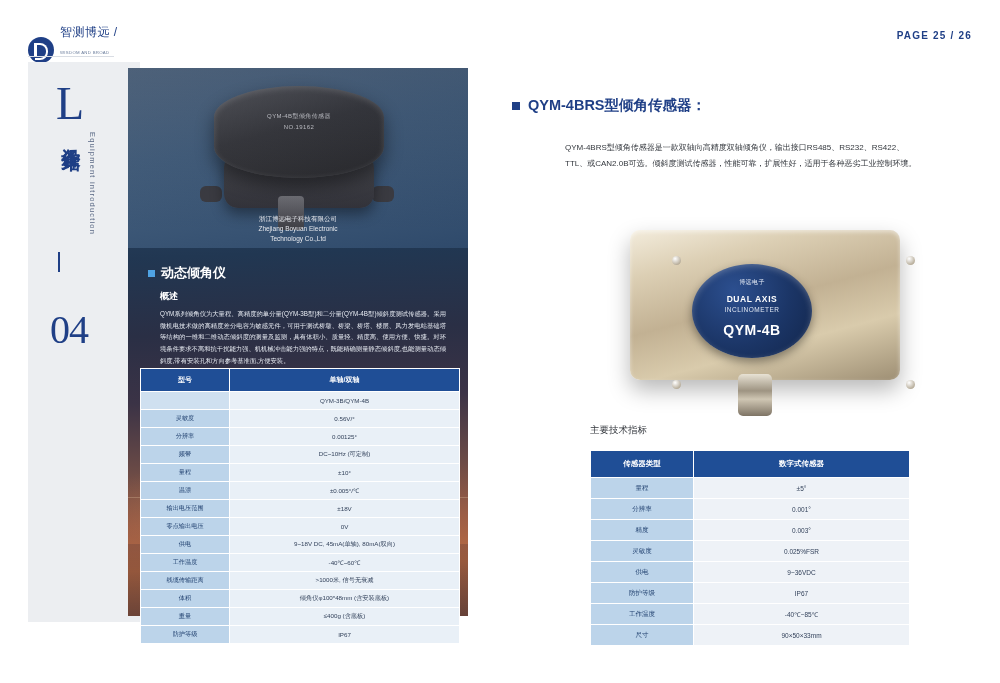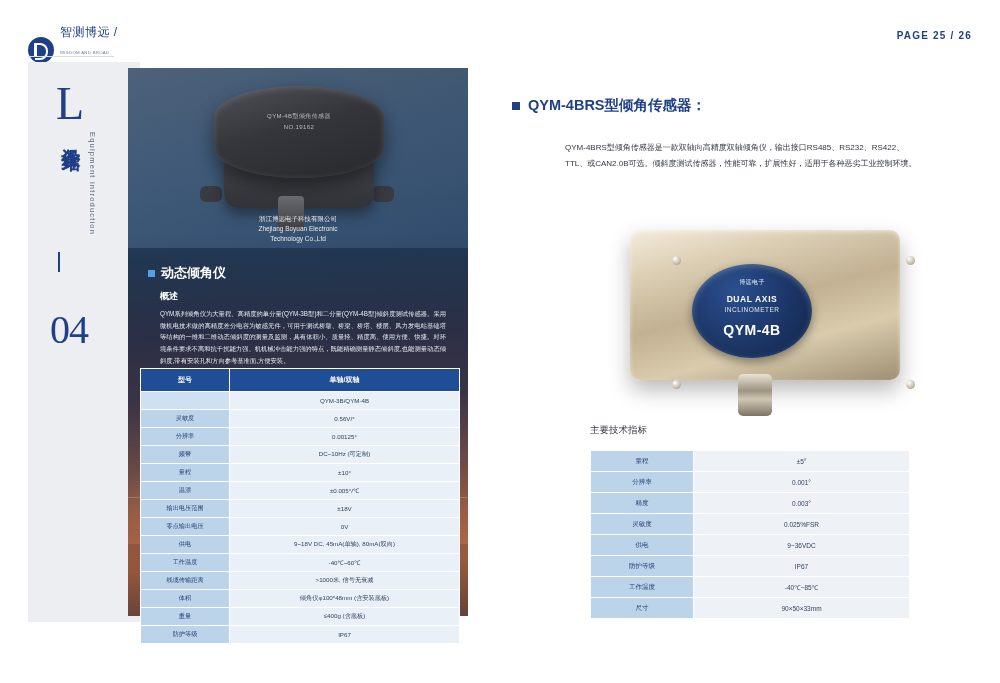--- a/index.html
+++ b/index.html
@@ -311,20 +311,24 @@
         <div class="inc-l3">QYM-4B</div>
       </div>
     </div>
     <div class="inc-conn"></div>
   </div>
 
   <div class="r-spec-ttl">主要技术指标</div>
 
   <table class="tbl2">
     <tbody>
+        <tr>
+      <td class="hd">传感器类型</td>
+      <td class="hd">数字式传感器</td>
+    </tr>
     <tr>
       <td class="k">量程</td>
       <td class="v">±5°</td>
     </tr>
     <tr>
       <td class="k">分辨率</td>
       <td class="v">0.001°</td>
     </tr>
     <tr>
       <td class="k">精度</td>

